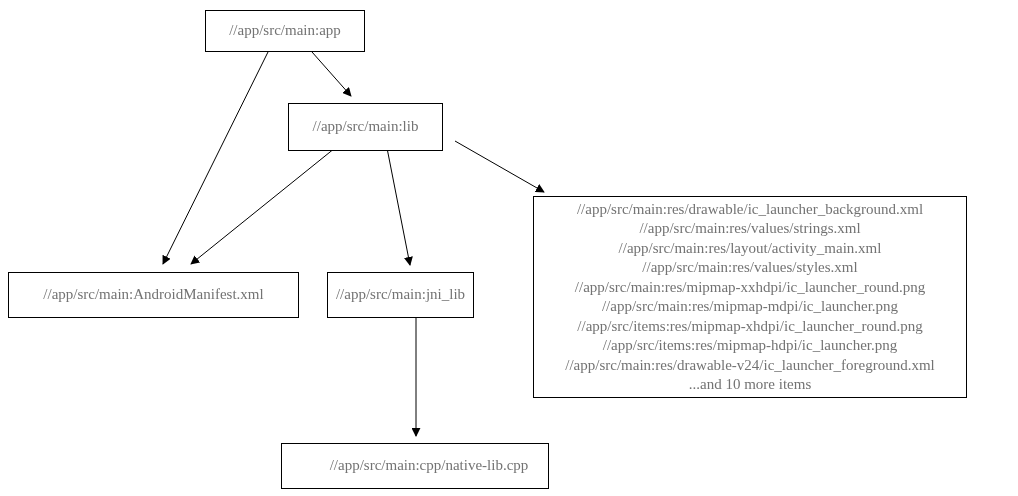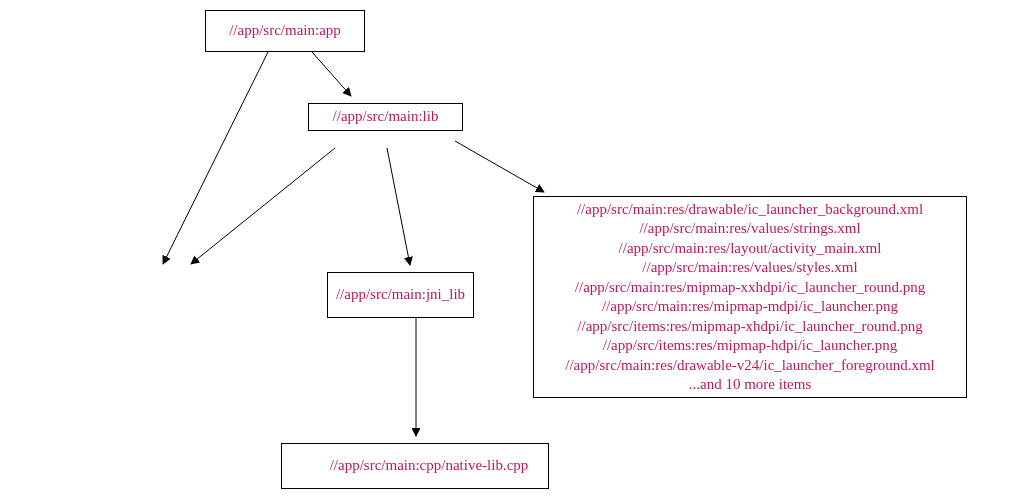--- a/index.html
+++ b/index.html
@@ -26,28 +26,28 @@
     position: absolute;
     box-sizing: border-box;
     background: #ffffff;
     border: 1px solid #000000;
     display: flex;
     flex-direction: column;
     align-items: center;
     justify-content: center;
     text-align: center;
     font-size: 15px;
-    color: #be185d;
+    color: #737373;
     white-space: nowrap;
   }
   .node .line {
     line-height: 19.5px;
   }
   #node-app       { left: 205px; top: 10px;  width: 160px; height: 42px; }
-  #node-lib       { left: 308px; top: 103px; width: 155px; height: 28px; }
+  #node-lib       { left: 288px; top: 103px; width: 155px; height: 48px; }
   #node-manifest  { left: 8px;   top: 272px; width: 291px; height: 46px; }
   #node-jni-lib   { left: 327px; top: 272px; width: 147px; height: 46px; }
   #node-res       { left: 533px; top: 196px; width: 434px; height: 202px; }
   #node-native    { left: 281px; top: 443px; width: 268px; height: 46px; padding-left: 28px; }
 </style>
 </head>
 <body>
 
 <div id="canvas">
 
@@ -66,20 +66,23 @@
   </svg>
 
   <div class="node" id="node-app">
     <span class="line">//app/src/main:app</span>
   </div>
 
   <div class="node" id="node-lib">
     <span class="line">//app/src/main:lib</span>
   </div>
 
+  <div class="node" id="node-manifest">
+    <span class="line">//app/src/main:AndroidManifest.xml</span>
+  </div>
 
   <div class="node" id="node-jni-lib">
     <span class="line">//app/src/main:jni_lib</span>
   </div>
 
   <div class="node" id="node-res">
     <span class="line">//app/src/main:res/drawable/ic_launcher_background.xml</span>
     <span class="line">//app/src/main:res/values/strings.xml</span>
     <span class="line">//app/src/main:res/layout/activity_main.xml</span>
     <span class="line">//app/src/main:res/values/styles.xml</span>

